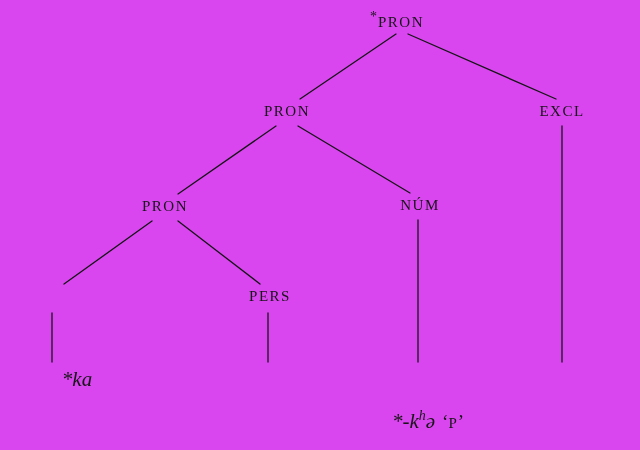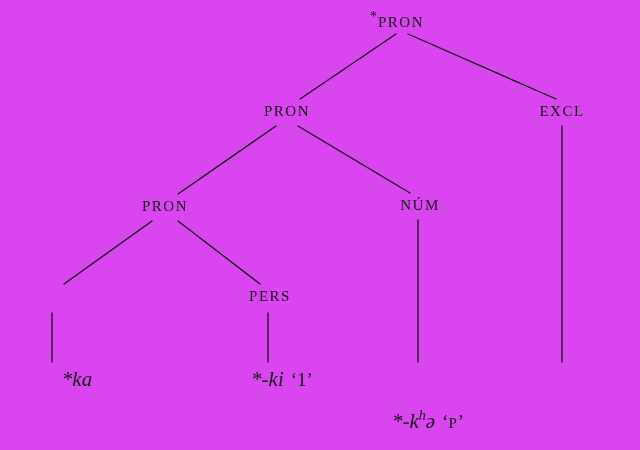--- a/index.html
+++ b/index.html
@@ -106,23 +106,20 @@
   </div>
 
   <div class="node" style="left:270px; top:287px;">
     <span class="lbl">PERS</span>
   </div>
 
   <div class="leaf" style="left:57px; top:368px;">
     <span>*ka</span>
   </div>
 
-  <div class="leaf" style="left:262px; top:368px;">
-    <span>*-ki</span><span class="gloss">‘1’</span>
-  </div>
 
 
 
 
   <div class="leaf" style="left:408px; top:408px;">
     <span>*-k</span><sup>h</sup><span>ə</span><span class="gloss sc"><span>‘</span><span class="cap">P</span><span>’</span></span>
   </div>
 
 </div>
 

